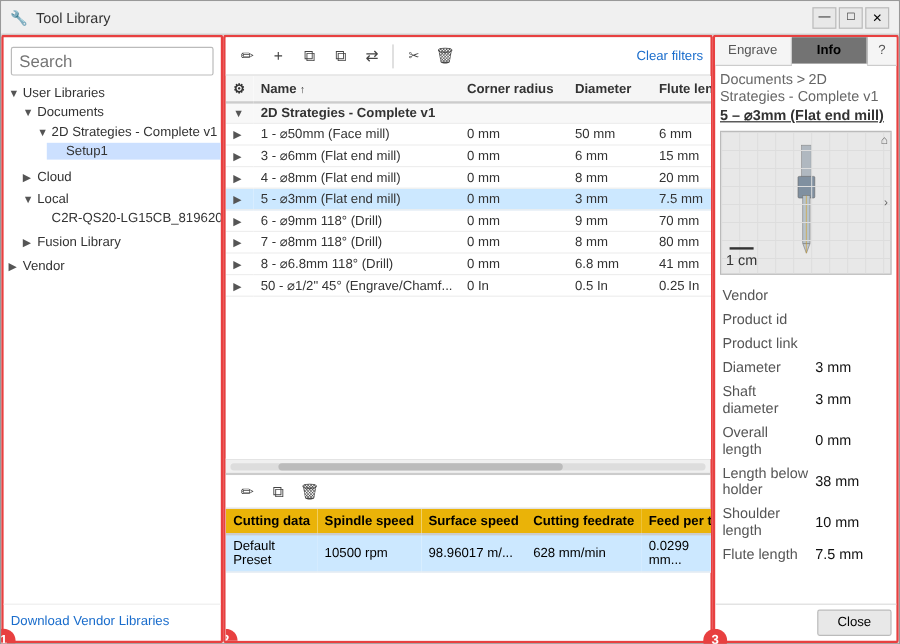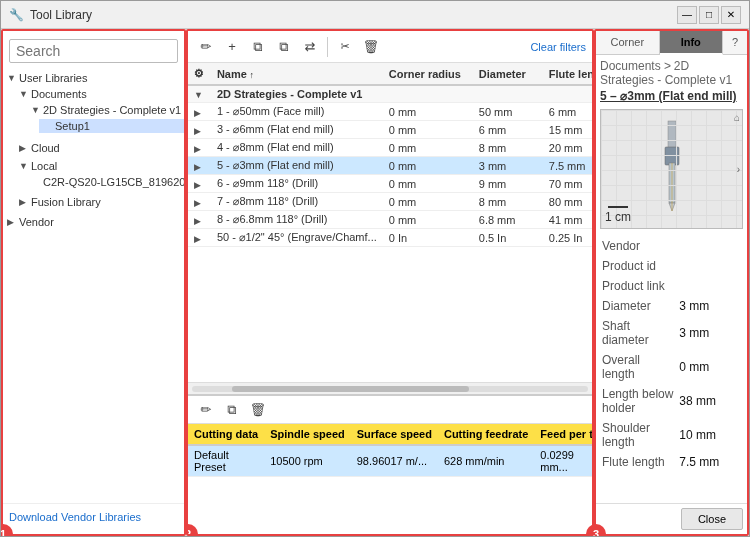--- a/index.html
+++ b/index.html
@@ -45,21 +45,21 @@
     .gear-icon-th { width: 22px; }
     .col-name { min-width: 140px; }
     .col-radius { min-width: 90px; }
     .col-diameter { min-width: 70px; }
     .col-flute { min-width: 80px; }
     
     .bottom-panel { height: 140px; border-top: 2px solid #ccc; background: #fff; display: flex; flex-direction: column; }
     .bottom-toolbar { height: 28px; background: #fff; border-bottom: 1px solid #ddd; display: flex; align-items: center; padding: 0 6px; gap: 2px; }
     .cutting-table-container { flex: 1; overflow: auto; }
     .cutting-table { width: 100%; border-collapse: collapse; }
-    .cutting-table th { background: #fde047; border-bottom: 2px solid #ccc; padding: 4px 6px; text-align: center; font-weight: 600; font-size: 11px; white-space: nowrap; position: sticky; top: 0; }
+    .cutting-table th { background: #eab308; border-bottom: 2px solid #ccc; padding: 4px 6px; text-align: center; font-weight: 600; font-size: 11px; white-space: nowrap; position: sticky; top: 0; }
     .cutting-table td { padding: 3px 6px; border-bottom: 1px solid #eee; font-size: 11px; }
     .cutting-table tr.selected td { background: #cce8ff; }
     
     
     .right-panel { width: 155px; background: #fff; display: flex; flex-direction: column; }
     .right-tabs { display: flex; border-bottom: 1px solid #ccc; background: #f5f5f5; }
     .right-tab { flex: 1; padding: 5px 4px; text-align: center; font-size: 11px; cursor: pointer; color: #555; border-right: 1px solid #ccc; }
     .right-tab.active { background: #737373; color: #000; border-bottom: 2px solid #fff; font-weight: 600; margin-bottom: -1px; }
     .right-tab-help { width: 24px; padding: 5px 4px; text-align: center; color: #555; font-size: 11px; cursor: pointer; }
     
@@ -321,21 +321,21 @@
             </tbody>
           </table>
         </div>
       </div>
     </div>
 
     <div class="right-panel" style="position:relative; border: 2px solid #e84040; border-radius:2px;">
       <div class="panel-badge">3</div>
 
       <div class="right-tabs">
-        <div class="right-tab">Corner</div>
+        <div class="right-tab">Engrave</div>
         <div class="right-tab active">Info</div>
         <div class="right-tab-help">?</div>
       </div>
 
       <div class="info-panel">
         <div class="info-breadcrumb">
           <span>Documents &gt;</span>
           <span>2D Strategies - Complete v1</span>
         </div>
         <div class="info-title">5 – ⌀3mm (Flat end mill)</div>

